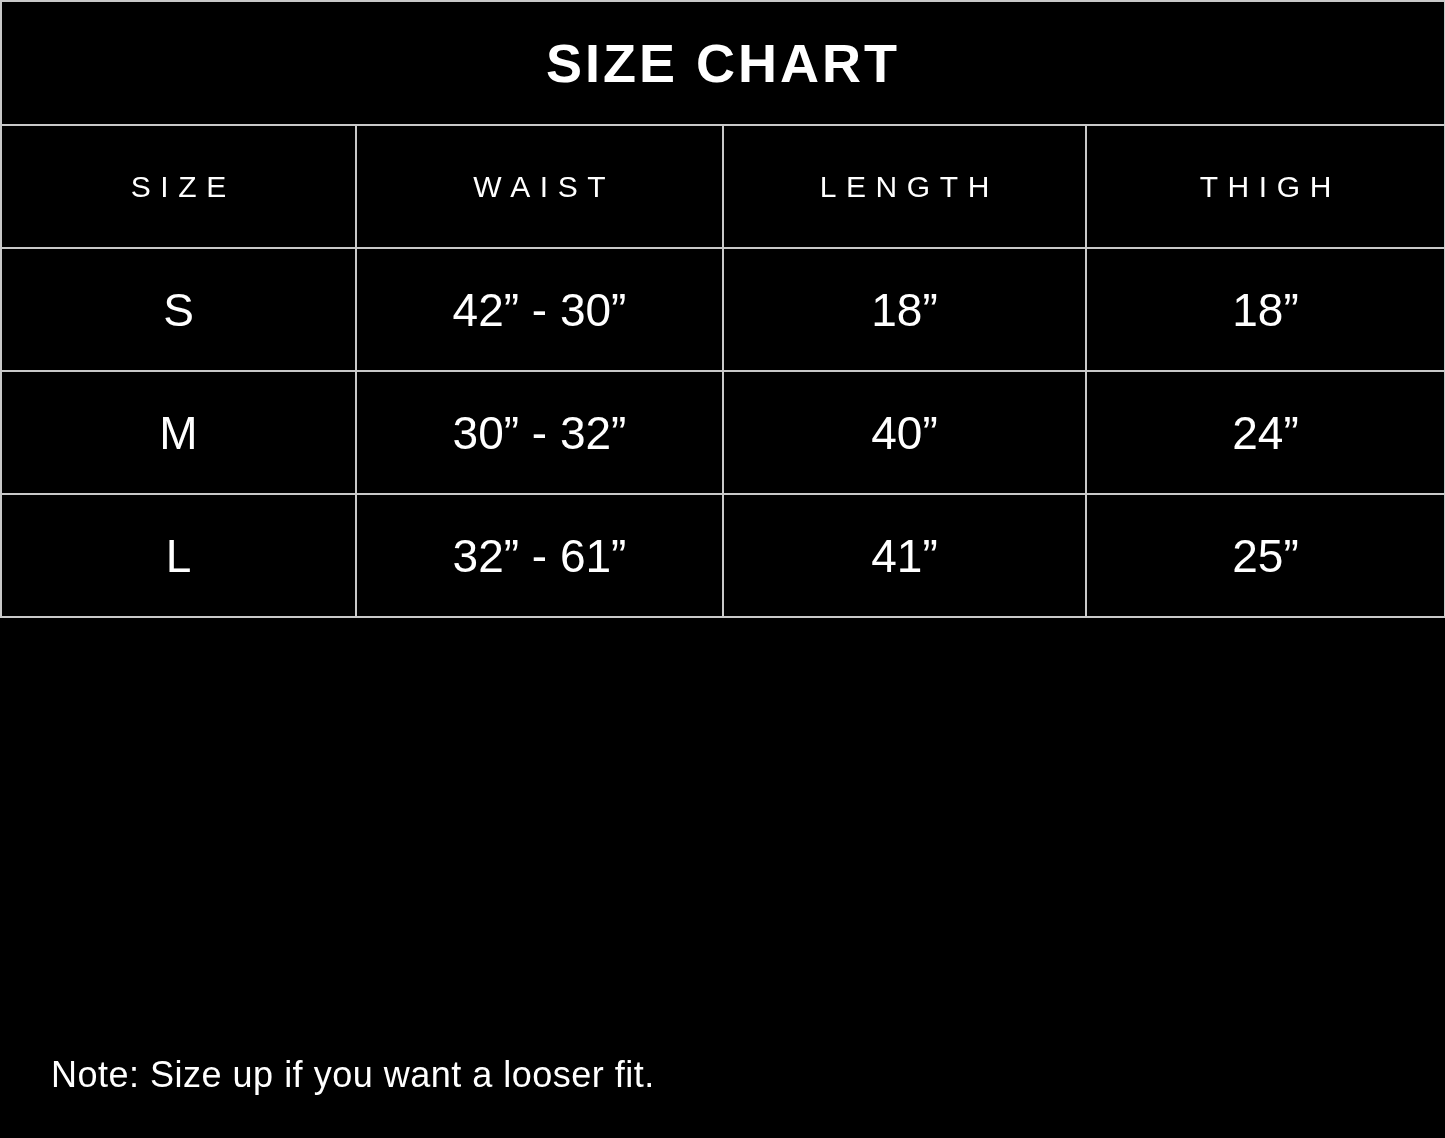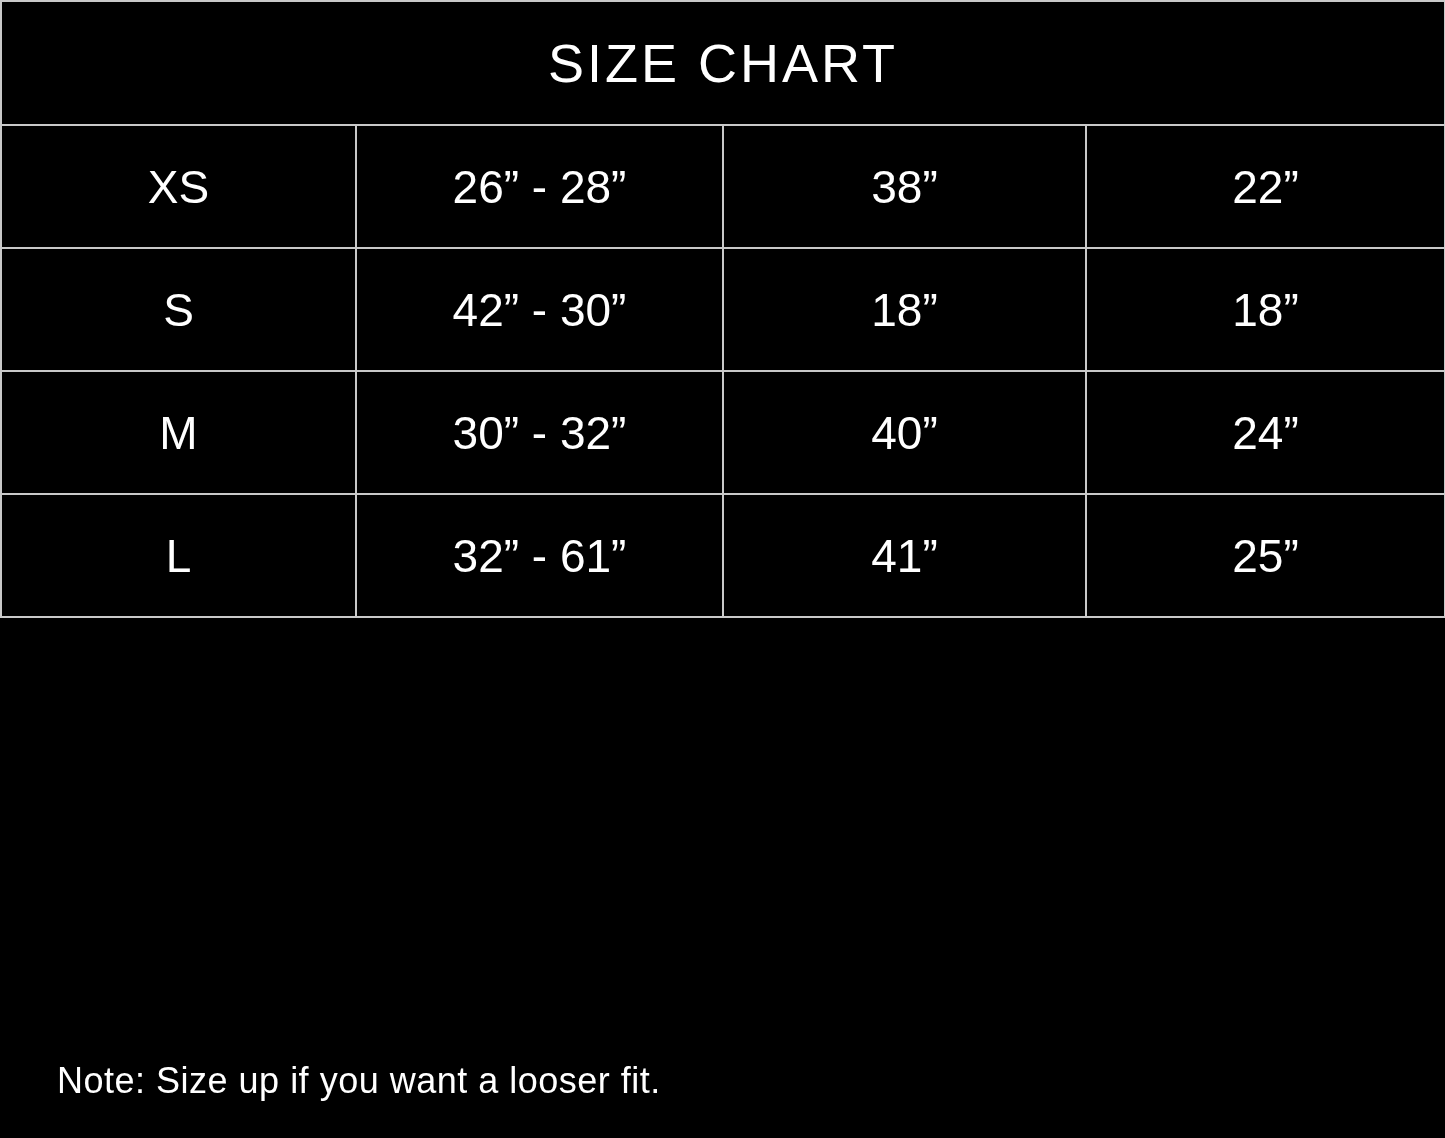--- a/index.html
+++ b/index.html
@@ -34,68 +34,68 @@
     overflow: hidden;
   }
   col.c-size   { width: 355px; }
   col.c-waist  { width: 367px; }
   col.c-length { width: 363px; }
   col.c-thigh  { width: 359px; }
 
   tr.title-row th {
     height: 122px;
     font-size: 54px;
-    font-weight: normal;
+    font-weight: bold;
     letter-spacing: 3px;
     margin-top: 43px;
   }
   tr.header-row th {
     height: 121px;
     font-size: 30px;
     font-weight: normal;
     letter-spacing: 0.32em;
     text-indent: 0.32em; 
   }
   tr.data-row td {
     height: 121px;
     font-size: 46px;
     font-weight: normal;
   }
   .note {
     position: absolute;
     left: 45px;
     top: 1048px;
-    margin: 12px;
+    margin: 6px;
     font-size: 36px;
     color: #ffffff;
     letter-spacing: 0.5px;
   }
 </style>
 </head>
 <body>
 
 <table class="size-chart">
   <colgroup>
     <col class="c-size">
     <col class="c-waist">
     <col class="c-length">
     <col class="c-thigh">
   </colgroup>
   <thead>
     <tr class="title-row">
       <th colspan="4">SIZE CHART</th>
     </tr>
+    <tr class="header-row">
+      <th>SIZE</th>
+      <th>WAIST</th>
+      <th>LENGTH</th>
+      <th>THIGH</th>
+    </tr>
   </thead>
   <tbody>
-    <tr class="data-row">
-      <td>XS</td>
-      <td>26” - 28”</td>
-      <td>38”</td>
-      <td>22”</td>
-    </tr>
     <tr class="data-row">
       <td>S</td>
       <td>42” - 30”</td>
       <td>18”</td>
       <td>18”</td>
     </tr>
     <tr class="data-row">
       <td>M</td>
       <td>30” - 32”</td>
       <td>40”</td>

